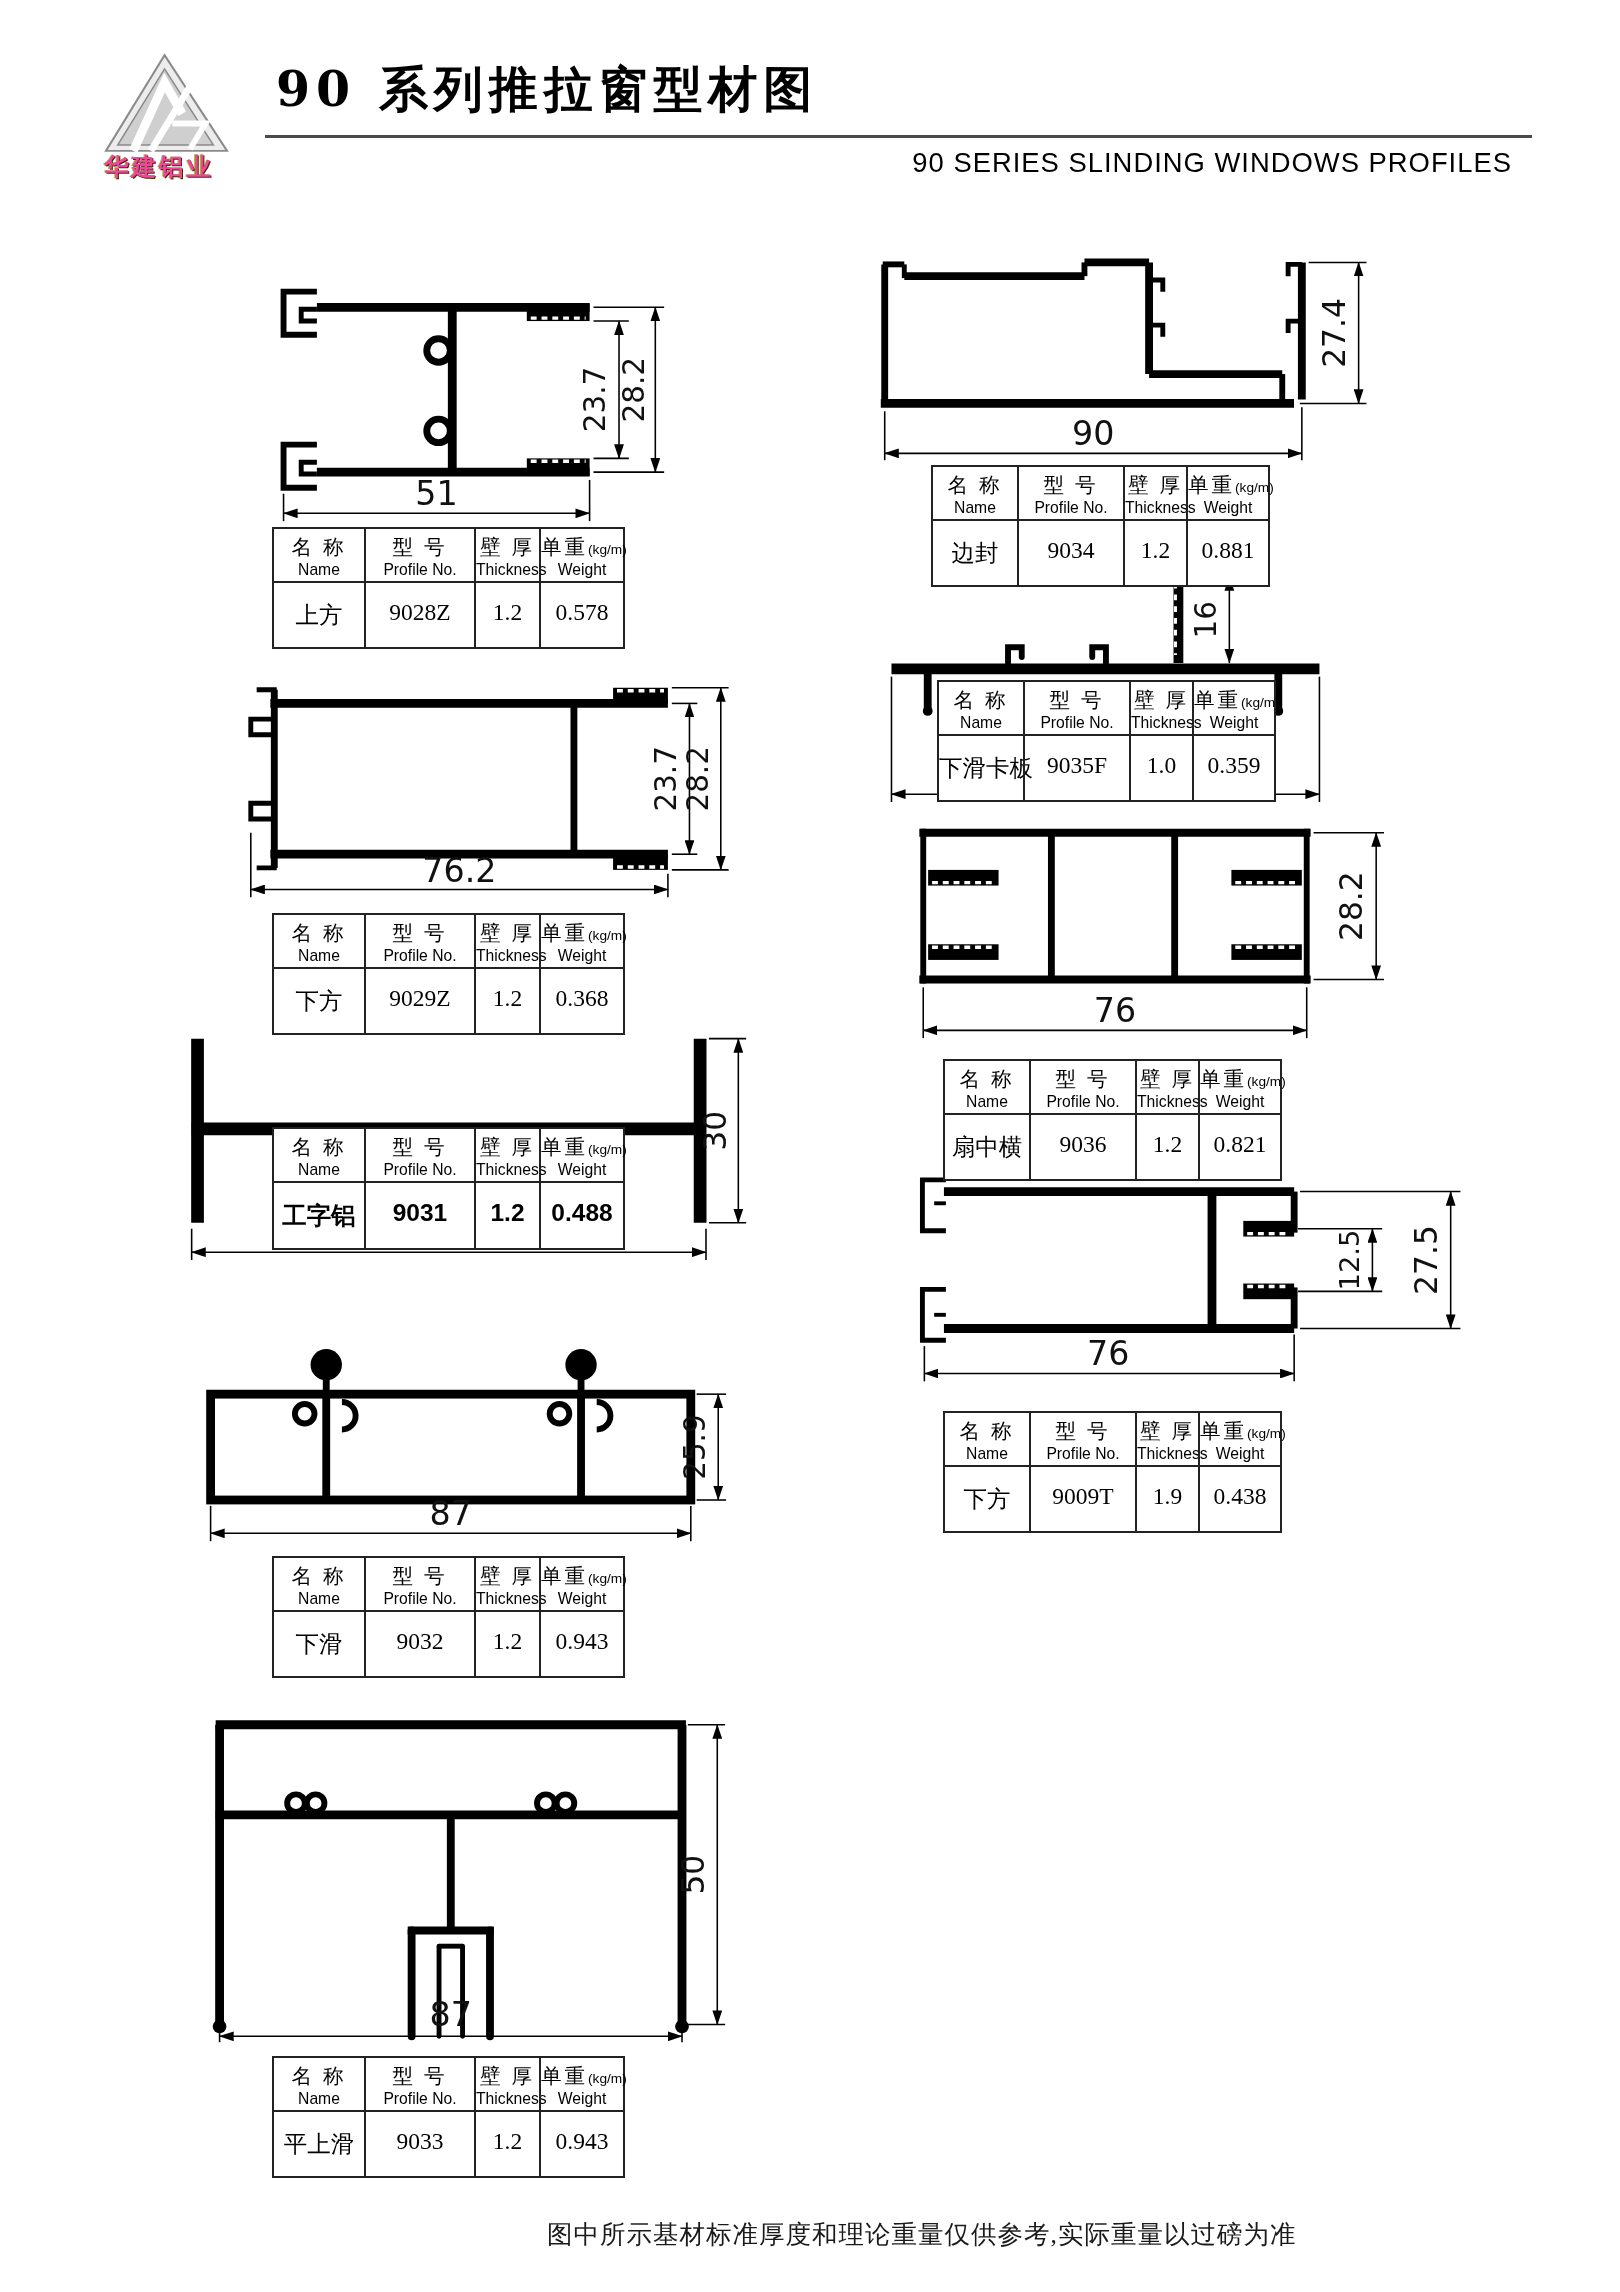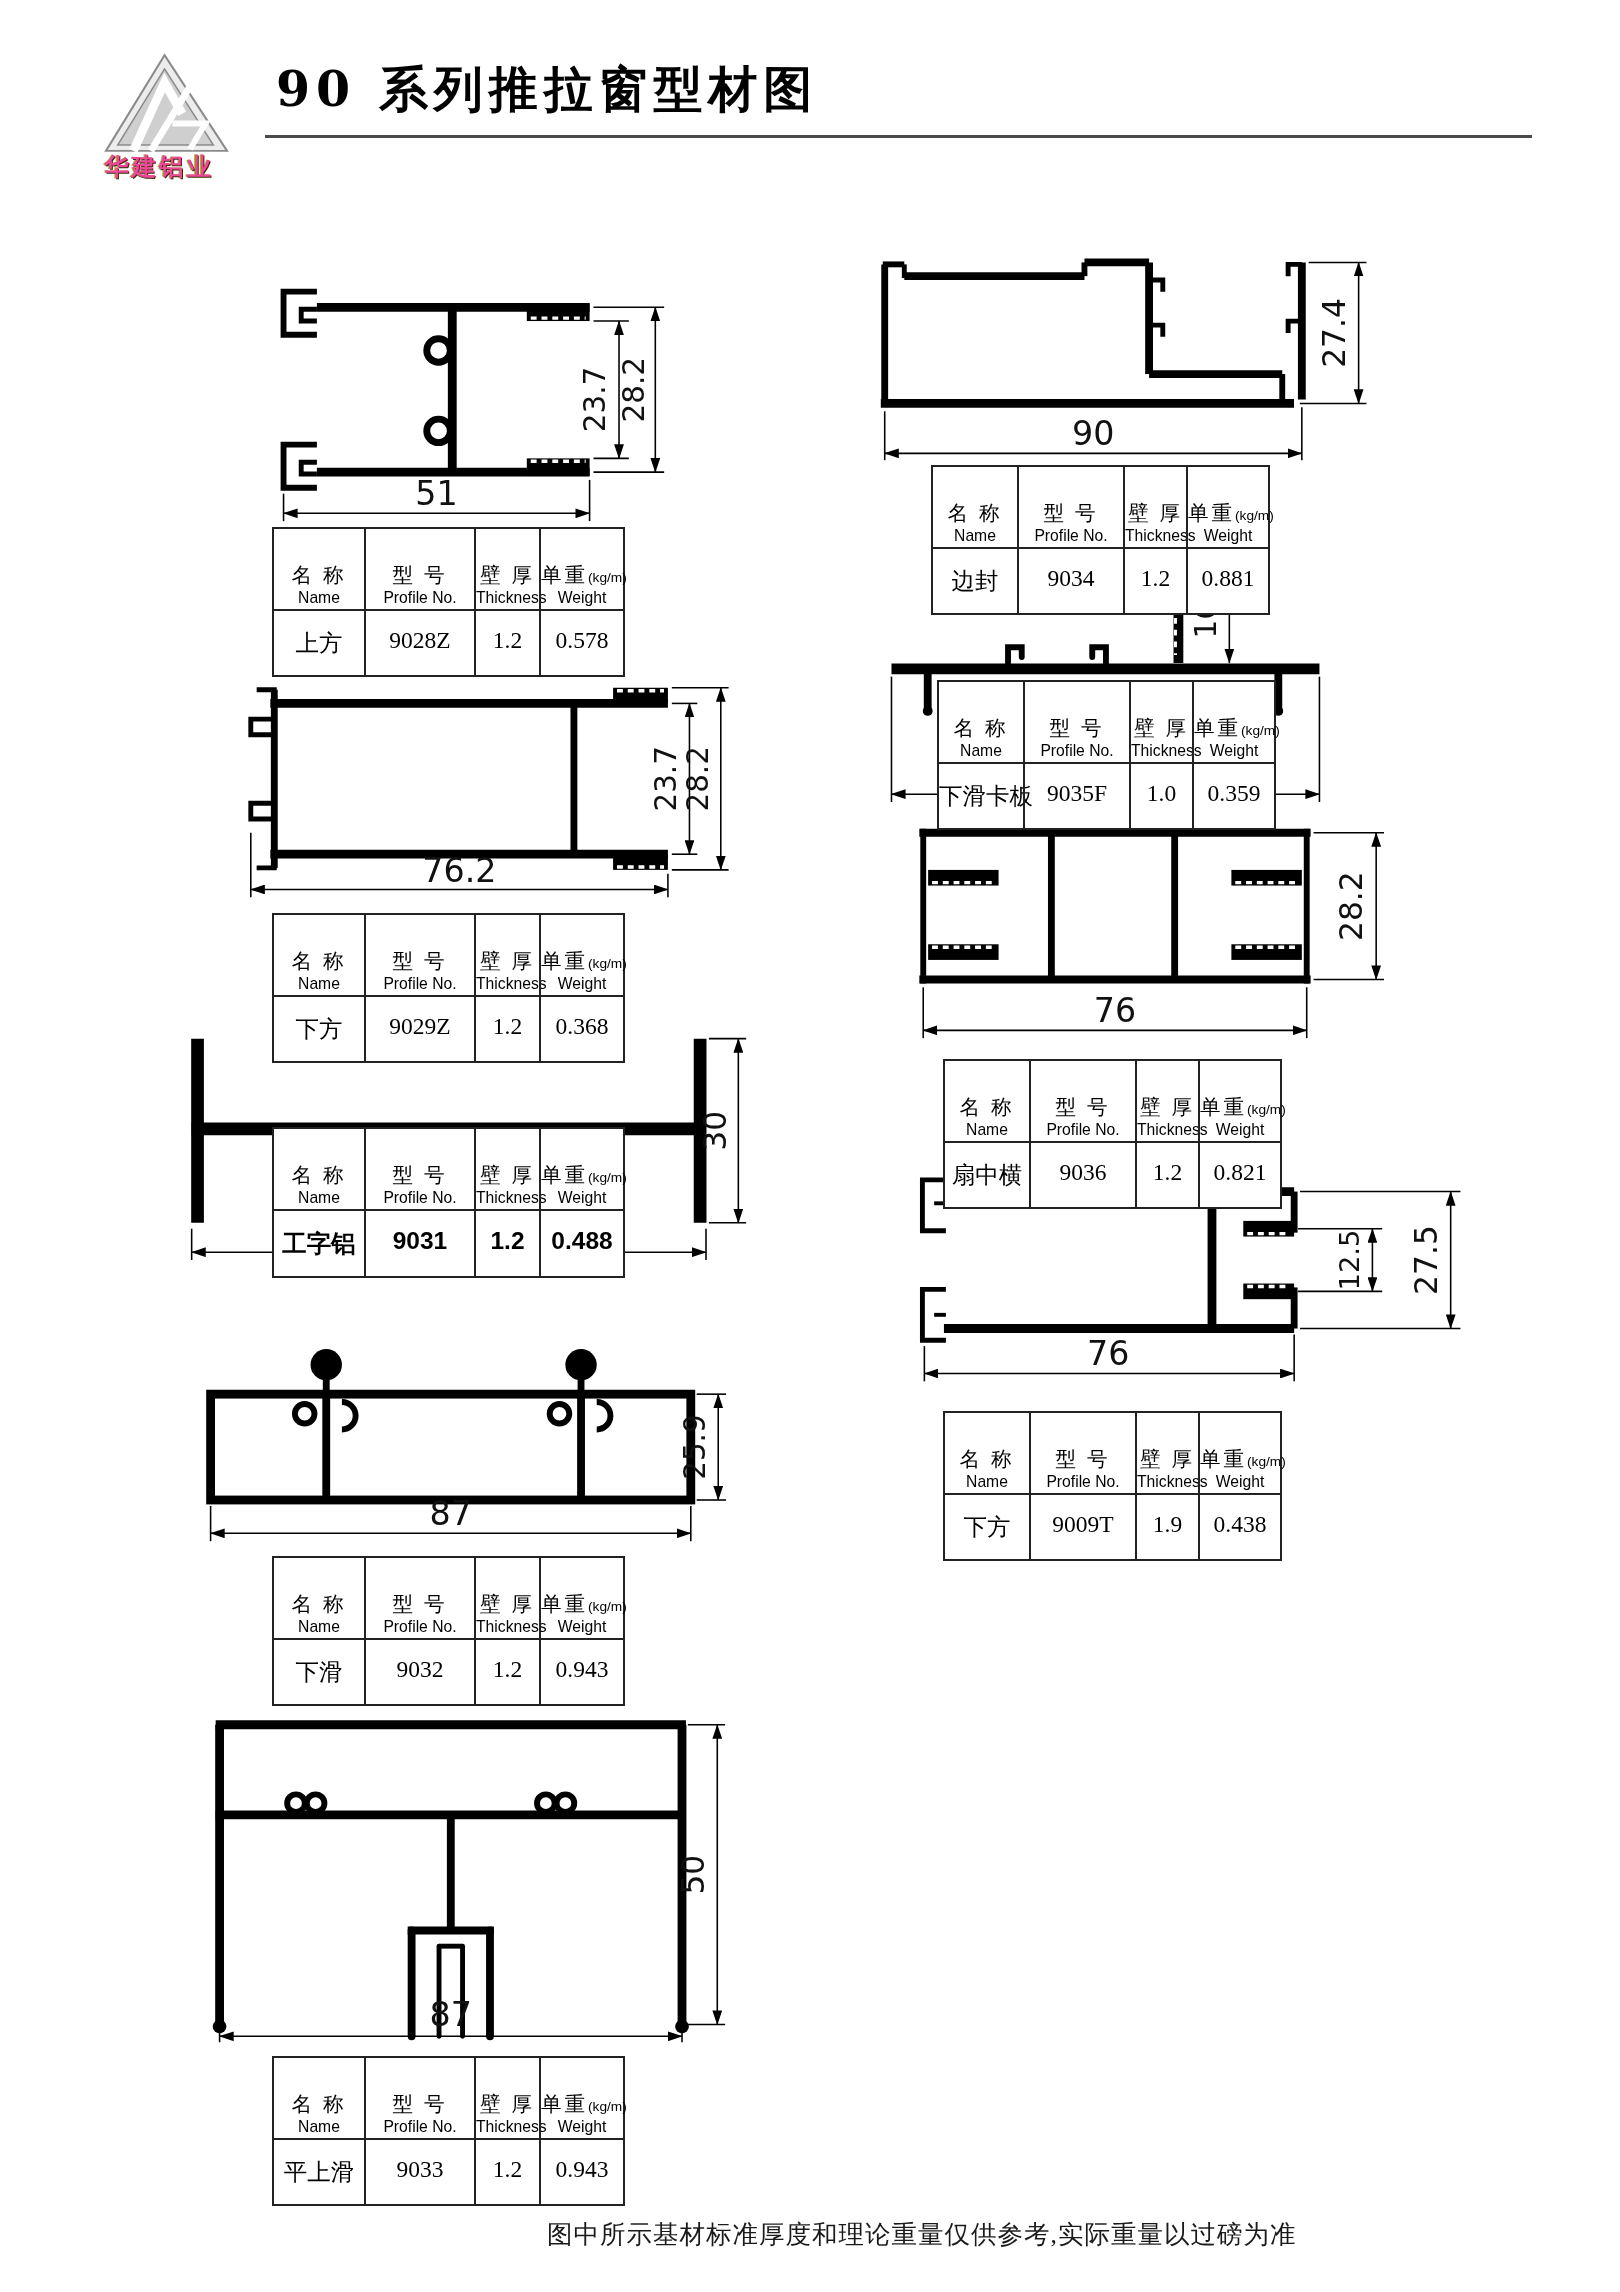--- a/index.html
+++ b/index.html
@@ -17,21 +17,21 @@
   #logo-text{position:absolute;left:71px;top:150px;width:176px;text-align:center;
       font-size:24.5px;font-weight:bold;color:#ec4899;letter-spacing:2.9px;
       text-shadow:1px 1px 0 #3a2d05, -1px 0 0 #c9a84c;white-space:nowrap;}
   
   .ptable{position:absolute;z-index:2;background:#fff;border:2px solid #222;display:grid;}
   .ptable.left{grid-template-columns:90px 110px 65px 84px;}
   .ptable.right{grid-template-columns:84px 106px 63px 82px;}
   .ptable .cell{border-left:2px solid #222;text-align:center;}
   .ptable .cell.first{border-left:none;}
   .ptable .th{border-bottom:2px solid #222;padding:3.9px 0 2px;}
-  .ptable .cn{display:block;font-size:20.6px;letter-spacing:2.9px;white-space:nowrap;margin-top:28px;}
+  .ptable .cn{display:block;font-size:20.6px;letter-spacing:2.9px;white-space:nowrap;}
   .ptable .unit{font-size:13.7px;font-family:"Liberation Sans",sans-serif;letter-spacing:0;}
   .ptable .en{display:block;font-size:15.7px;font-family:"Liberation Sans",sans-serif;letter-spacing:0;white-space:nowrap;}
   .ptable .td{font-size:23.5px;padding:16px 0;white-space:nowrap;}
   .ptable.alt .td{font-family:"Liberation Sans",sans-serif;font-weight:bold;font-size:24.5px;}
   #footer-note{position:absolute;left:547px;top:2217px;width:745px;text-align:center;
       font-size:25.5px;letter-spacing:1px;font-family:Liberation Serif, serif;color:#1a1a1a;white-space:nowrap;}
 </style>
 </head>
 <body>
 
@@ -48,20 +48,21 @@
   <svg style="left:104px;top:53px" width="127" height="102" viewBox="0 0 130 104">
     <polygon points="62,2 126,100 2,100" fill="#ececec" stroke="#8a8a8a" stroke-width="2"></polygon>
     <polygon points="62,16 112,94 14,94" fill="#cfcfcf" stroke="#8a8a8a" stroke-width="1.5"></polygon>
     <path d="M30,100 L62,30 L80,62" stroke="#fff" stroke-width="9" fill="none"></path>
     <path d="M48,100 L88,34" stroke="#fff" stroke-width="7" fill="none"></path>
     <path d="M70,72 L104,72 L88,98" stroke="#fff" stroke-width="6" fill="none"></path>
   </svg>
   <div id="logo-text">华建铝业</div>
   <div id="page-title">90  系列推拉窗型材图</div>
   <div id="title-rule"></div>
+  <div id="page-subtitle">90  SERIES   SLINDING WINDOWS PROFILES</div>
 
   <svg style="left:260px;top:272px" width="412" height="257" viewBox="0 0 420 262">
     <line x1="58" y1="36" x2="336" y2="36" stroke="#000" stroke-width="9"></line>
     <line x1="58" y1="204" x2="336" y2="204" stroke="#000" stroke-width="9"></line>
     <path d="M58,20 H24 V64 H58" fill="none" stroke="#000" stroke-width="6"></path>
     <path d="M58,38 H42 V50 H58" fill="none" stroke="#000" stroke-width="5"></path>
     <path d="M58,176 H24 V220 H58" fill="none" stroke="#000" stroke-width="6"></path>
     <path d="M58,194 H42 V206 H58" fill="none" stroke="#000" stroke-width="5"></path>
     <line x1="196" y1="36" x2="196" y2="204" stroke="#000" stroke-width="9"></line>
     <circle cx="182" cy="80" r="12" fill="none" stroke="#000" stroke-width="7"></circle>

